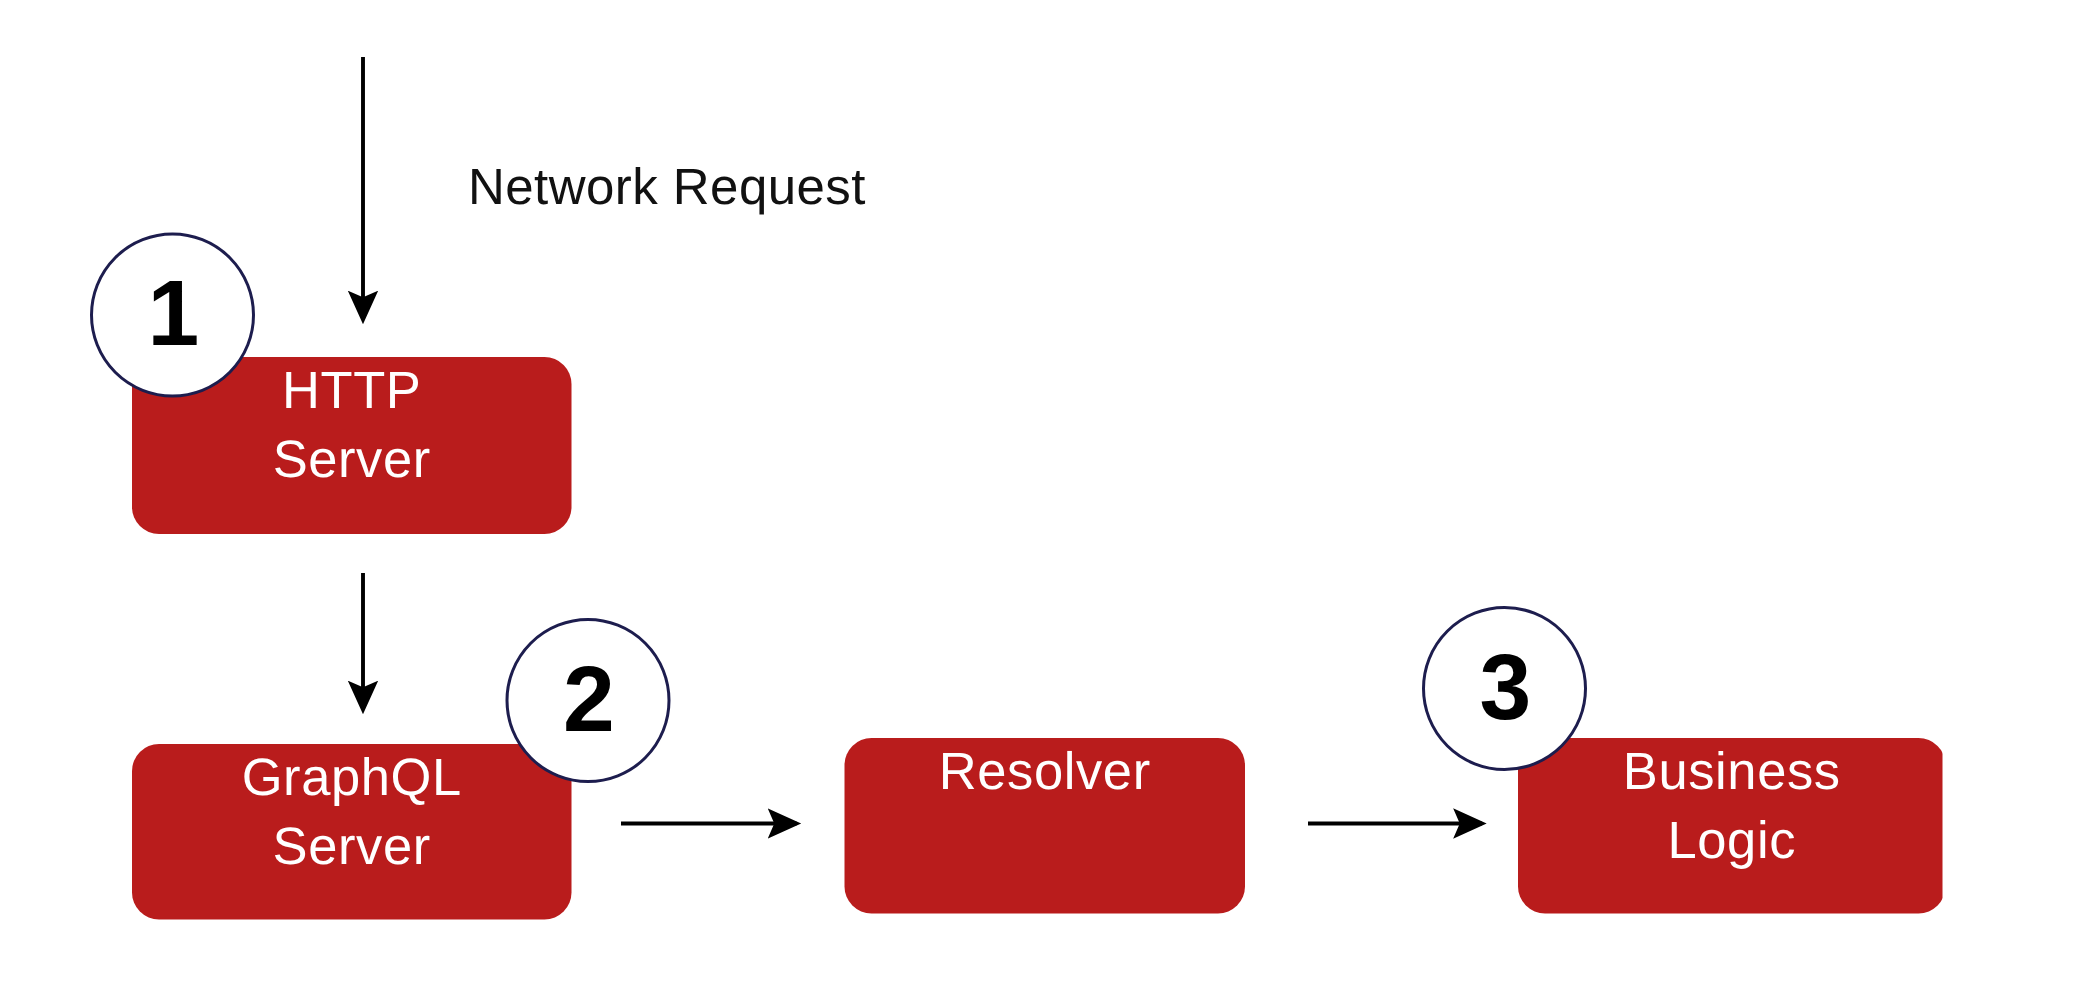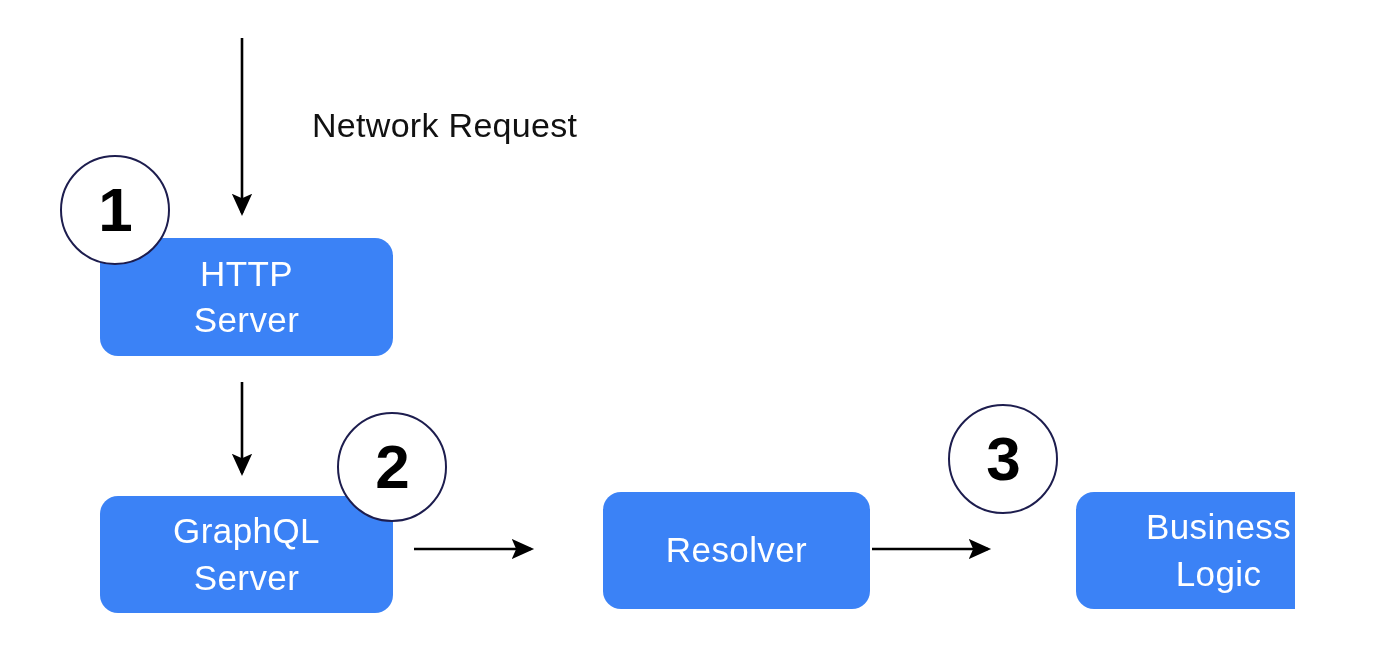--- a/index.html
+++ b/index.html
@@ -25,42 +25,41 @@
     top: 0;
     width: 1384px;
     height: 672px;
     pointer-events: none;
   }
 
   
   .node-box {
     position: absolute;
     box-sizing: border-box;
-    background: #3b82f6;
+    background: #b91c1c;
     border-radius: 18px;
     display: flex;
-    align-items: center;
+    align-items: flex-start;
     justify-content: center;
     text-align: center;
-    margin-left: 12px;
   }
   .node-label {
     color: #ffffff;
     font-family: "Liberation Sans", sans-serif;
     font-weight: 300;
     font-size: 35px;
     line-height: 1.32;
     letter-spacing: 0.4px;
     white-space: pre-line;
   }
 
   #node-http-server   { left: 88px;   top: 238px; width: 293px; height: 118px; }
   #node-graphql-server{ left: 88px;   top: 496px; width: 293px; height: 117px; }
-  #node-resolver      { left: 591px;  top: 492px; width: 267px; height: 117px; }
-  #node-business-logic{ left: 1064px; top: 492px; width: 285px; height: 117px; }
+  #node-resolver      { left: 563px;  top: 492px; width: 267px; height: 117px; }
+  #node-business-logic{ left: 1012px; top: 492px; width: 285px; height: 117px; }
 
   
   .step-badge {
     position: absolute;
     box-sizing: border-box;
     width: 110px;
     height: 110px;
     border-radius: 50%;
     background: #ffffff;
     border: 2.6px solid #1d1d4e;

